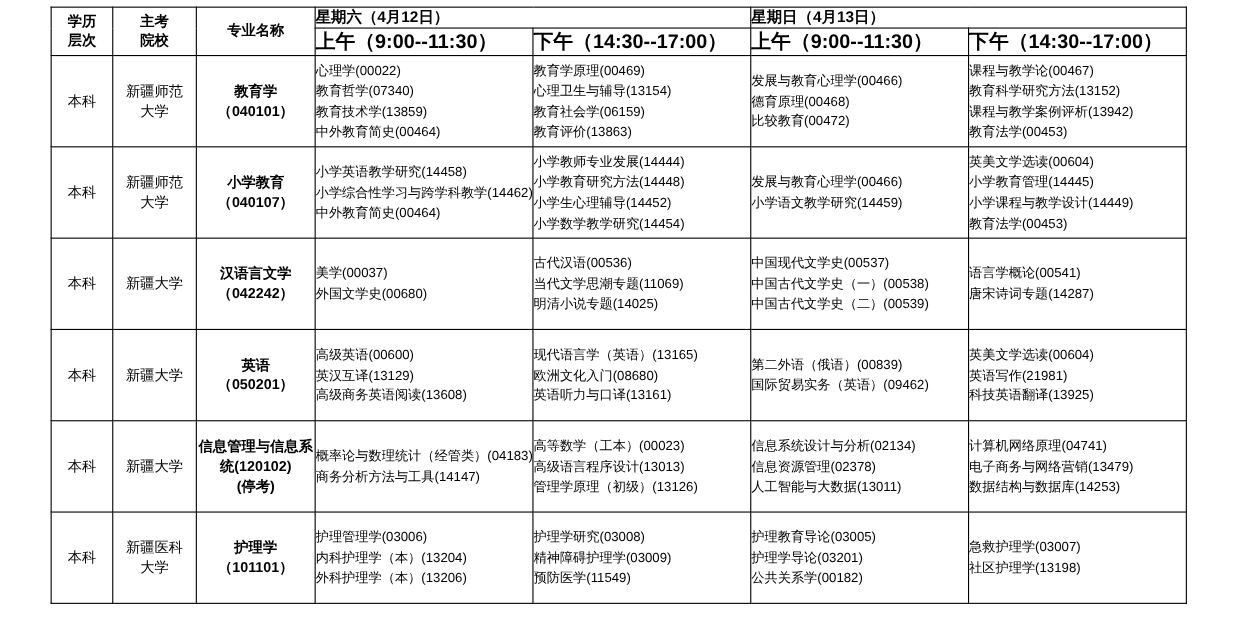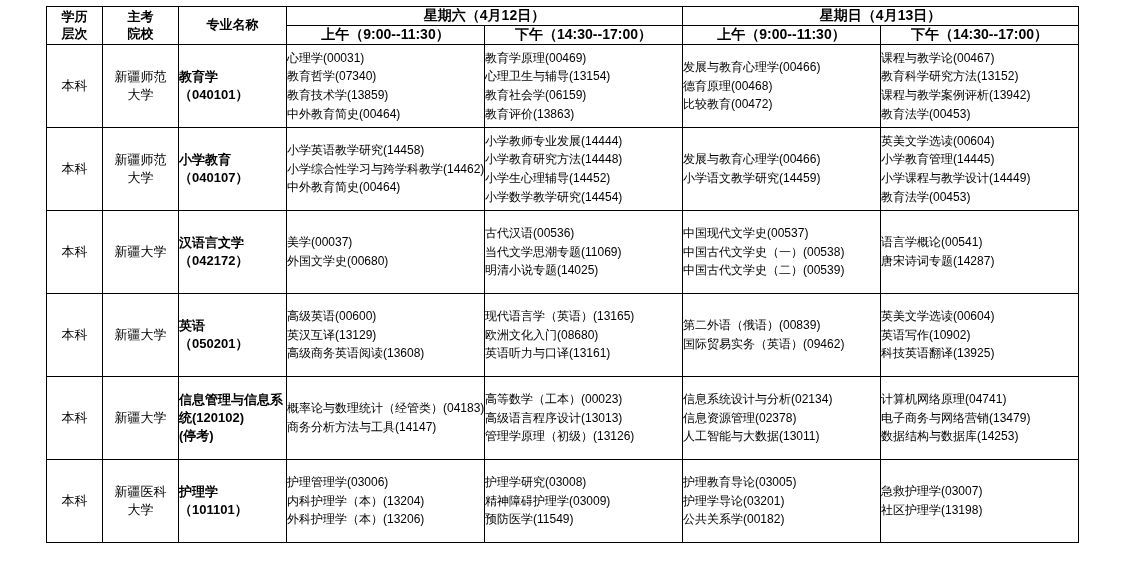--- a/index.html
+++ b/index.html
@@ -32,42 +32,43 @@
   }
   
   .hdr-cell {
     text-align: center;
     font-weight: bold;
     font-size: 13px;
     line-height: 1.25;
     padding: 5px 2px;
   }
   .hdr-day {
-    text-align: center;
+    text-align: left;
     font-weight: bold;
     font-size: 14px;
     padding: 6px 2px;
   }
   .hdr-sess {
-    text-align: center;
+    text-align: left;
     font-weight: bold;
-    font-size: 14px;
+    font-size: 18px;
     padding: 5px 2px;
   }
   .c-level   { width: 56px; }
   .c-school  { width: 76px; }
   .c-major   { width: 108px; }
   .c-slot    { width: 198px; }
 
   td.level, td.school {
     text-align: center;
     font-size: 13px;
     line-height: 1.35;
   }
   td.major {
+    text-align: center;
     font-size: 13px;
     font-weight: bold;
     line-height: 1.4;
   }
   td.slot {
     font-size: 12px;
     line-height: 1.55;
     padding: 8px 7px;
     vertical-align: middle;
   }
@@ -117,21 +118,21 @@
           <td class="level">本科</td>
           <td class="school">
             <div>新疆师范</div>
             <div>大学</div>
           </td>
           <td class="major">
             <div>教育学</div>
             <div>（040101）</div>
           </td>
           <td class="slot">
-            <div class="course">心理学(00031)</div>
+            <div class="course">心理学(00022)</div>
             <div class="course">教育哲学(07340)</div>
             <div class="course">教育技术学(13859)</div>
             <div class="course">中外教育简史(00464)</div>
           </td>
           <td class="slot">
             <div class="course">教育学原理(00469)</div>
             <div class="course">心理卫生与辅导(13154)</div>
             <div class="course">教育社会学(06159)</div>
             <div class="course">教育评价(13863)</div>
           </td>
@@ -179,21 +180,21 @@
             <div class="course">教育法学(00453)</div>
           </td>
         </tr>
         <tr class="row-body">
           <td class="level">本科</td>
           <td class="school">
             <div>新疆大学</div>
           </td>
           <td class="major">
             <div>汉语言文学</div>
-            <div>（042172）</div>
+            <div>（042242）</div>
           </td>
           <td class="slot">
             <div class="course">美学(00037)</div>
             <div class="course">外国文学史(00680)</div>
           </td>
           <td class="slot">
             <div class="course">古代汉语(00536)</div>
             <div class="course">当代文学思潮专题(11069)</div>
             <div class="course">明清小说专题(14025)</div>
           </td>
@@ -225,21 +226,21 @@
             <div class="course">现代语言学（英语）(13165)</div>
             <div class="course">欧洲文化入门(08680)</div>
             <div class="course">英语听力与口译(13161)</div>
           </td>
           <td class="slot">
             <div class="course">第二外语（俄语）(00839)</div>
             <div class="course">国际贸易实务（英语）(09462)</div>
           </td>
           <td class="slot">
             <div class="course">英美文学选读(00604)</div>
-            <div class="course">英语写作(10902)</div>
+            <div class="course">英语写作(21981)</div>
             <div class="course">科技英语翻译(13925)</div>
           </td>
         </tr>
         <tr class="row-body">
           <td class="level">本科</td>
           <td class="school">
             <div>新疆大学</div>
           </td>
           <td class="major">
             <div>信息管理与信息系统(120102)</div>

